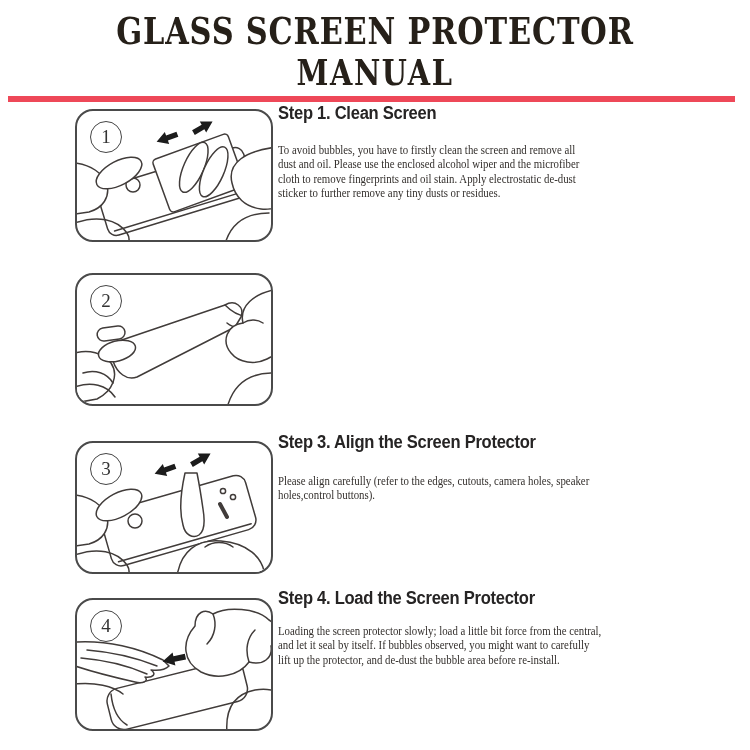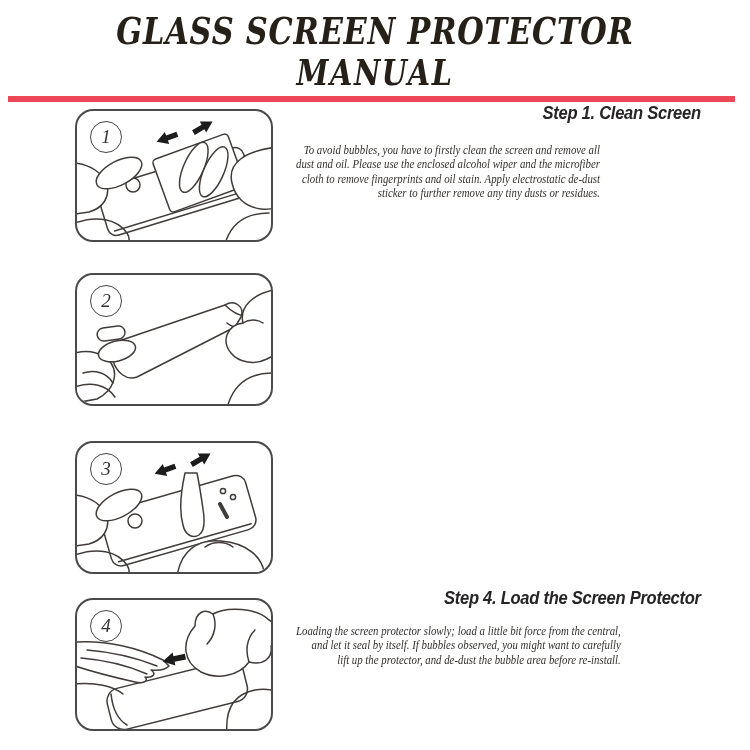--- a/index.html
+++ b/index.html
@@ -1,31 +1,31 @@
 <!DOCTYPE html>
 <html><head>
 <meta charset="utf-8">
 <style>
   html,body{margin:0;padding:0;background:#fff;}
   .sheet{position:relative;width:750px;height:750px;background:#ffffff;overflow:hidden;
-         font-family:"Liberation Sans",sans-serif;font-style:italic;}
+         font-family:"Liberation Sans",sans-serif;}
   
   .t1,.t2{position:absolute;left:0;width:750px;text-align:center;color:#262019;
           font-family:"DejaVu Serif",serif;font-weight:700;white-space:nowrap;}
   .t1{top:8px;font-size:38px;letter-spacing:1px;transform:scaleX(.8);}
   .t2{top:51px;font-size:36px;letter-spacing:2px;transform:scaleX(.8);}
   .accent-bar{position:absolute;top:96px;left:8px;width:727px;height:6px;background:#ee4858;}
   
   .figure{position:absolute;left:75px;width:198px;height:133px;border:2px solid #4a4a4a;
           border-radius:18px;box-sizing:border-box;overflow:hidden;background:#fff;}
   .figure svg{position:absolute;left:0;top:0;}
   .badge{position:absolute;left:13px;top:10px;width:30px;height:30px;border:1.6px solid #454545;
          border-radius:50%;display:flex;align-items:center;justify-content:center;
          font-family:"Liberation Serif",serif;font-size:19px;color:#333;background:#fff;}
-  .copy{position:absolute;left:296px;width:440px;text-align:right;}
+  .copy{position:absolute;left:278px;width:440px;}
   .copy h2{margin:0;font-size:18px;font-weight:700;color:#262424;letter-spacing:-.3px;
            transform:scaleX(.92);transform-origin:left top;white-space:nowrap;}
   .copy p{margin:0;position:absolute;left:0;white-space:pre;color:#332f2c;
           font-family:"Liberation Serif",serif;font-size:11.5px;line-height:14.3px;
           transform:scaleX(.94);transform-origin:left top;}
   
   .ln{fill:none;stroke:#413c3a;stroke-width:1.5;stroke-linecap:round;stroke-linejoin:round;}
   .fw{fill:#ffffff;stroke:#413c3a;stroke-width:1.5;stroke-linecap:round;stroke-linejoin:round;}
   .ar{fill:#1c1c1c;stroke:none;}
 </style>
@@ -128,20 +128,25 @@
         <path class="ar" d="M-13,-3.2 L0,-3.2 L0,-7.5 L13,0 L0,7.5 L0,3.2 L-13,3.2 Z"></path>
       </g>
       <g transform="translate(124,16) rotate(-30) scale(.85)">
         <path class="ar" d="M-13,-3.2 L0,-3.2 L0,-7.5 L13,0 L0,7.5 L0,3.2 L-13,3.2 Z"></path>
       </g>
     </svg>
     <div class="badge">
         <span>3</span>
       </div>
   </div>
+  <div class="copy" style="top:432px">
+    <h2>Step 3. Align the Screen Protector</h2>
+    <p style="top:42px">Please align carefully (refer to the edges, cutouts, camera holes, speaker
+holes,control buttons).</p>
+  </div>
 
   <div class="figure" style="top:598px">
     <svg width="198" height="133" viewBox="0 0 198 133">
 
       <g transform="rotate(-14 100 94)">
         <rect class="fw" x="30" y="74" width="140" height="42" rx="13"></rect>
         <path class="ln" d="M36,78 C34,92 36,104 44,112"></path>
       </g>
 
       <path class="fw" d="M118,26 C104,42 106,62 124,72 C140,80 162,76 172,62 C186,66 196,58 194,46 C204,40 202,26 192,20 C180,8 150,6 136,14 C128,8 118,12 118,26 Z"></path>

